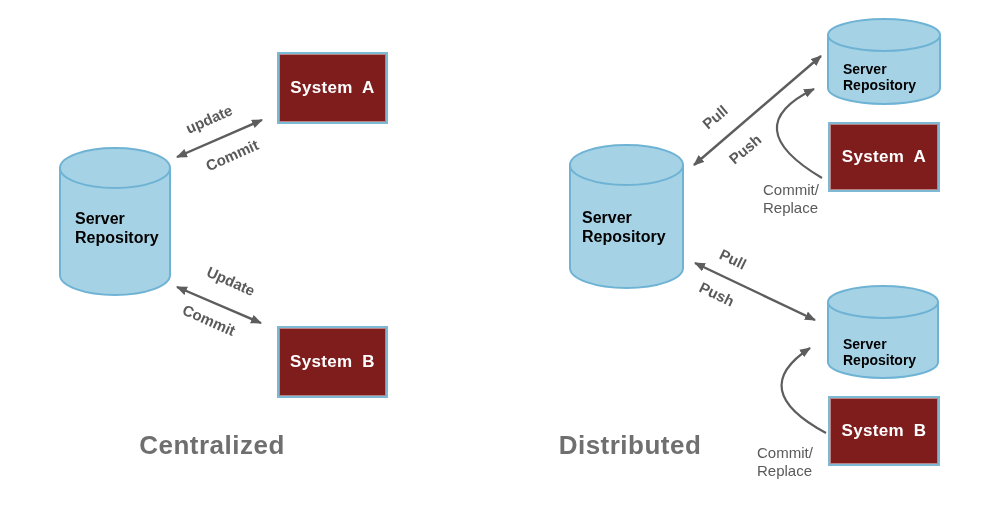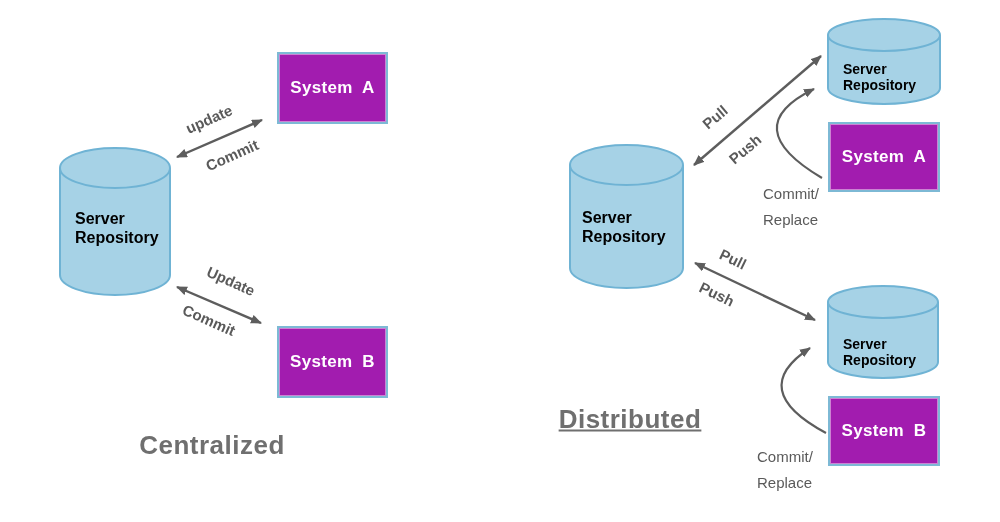--- a/index.html
+++ b/index.html
@@ -6,42 +6,42 @@
   .canvas{
     position:relative;
     width:1000px;height:522px;
     background:#ffffff;
     font-family:"Liberation Sans","DejaVu Sans",sans-serif;
     overflow:hidden;
   }
   .layer{position:absolute;left:0;top:0;width:1000px;height:522px;}
   .box{
     position:absolute;
-    background:#a21caf;
+    background:#7f1d1d;
     border:2px solid #7db9d5;
     box-shadow:inset 0 0 0 1px rgba(255,255,255,0.45);
     display:flex;align-items:center;justify-content:center;
     box-sizing:border-box;
   }
   .box-label{
     color:#ffffff;font-weight:bold;font-size:17px;
     white-space:pre;letter-spacing:0.3px;
   }
   .cyl-label{
     position:absolute;color:#000000;font-weight:bold;
   }
   .cyl-label.big{font-size:16px;line-height:19px;width:98px;}
   .cyl-label.small{font-size:14px;line-height:16px;width:95px;}
   .arrow-label{
     position:absolute;color:#5a5a5a;font-size:15px;font-weight:600;
     white-space:nowrap;
   }
   .note-label{
     position:absolute;color:#5a5a5a;font-size:15px;font-weight:400;
-    line-height:26px;white-space:pre-line;
+    line-height:18px;white-space:pre-line;
   }
   .title{
     position:absolute;color:#6f6f6f;font-size:26px;font-weight:bold;
     transform:translate(-50%,-50%);white-space:nowrap;letter-spacing:0.5px;
   }
 </style>
 </head>
 <body>
 
 <div class="canvas">
@@ -110,15 +110,15 @@
   <div class="arrow-label" style="left:745px;top:149px;transform:translate(-50%,-50%) rotate(-40deg);">Push</div>
   <div class="arrow-label" style="left:733px;top:259px;transform:translate(-50%,-50%) rotate(26deg);">Pull</div>
   <div class="arrow-label" style="left:717px;top:294px;transform:translate(-50%,-50%) rotate(26deg);">Push</div>
 
   <div class="note-label" style="left:763px;top:181px;">Commit/
 Replace</div>
   <div class="note-label" style="left:757px;top:444px;">Commit/
 Replace</div>
 
   <div class="title" style="left:212px;top:445px;">Centralized</div>
-  <div class="title" style="left:630px;top:419px;text-decoration:underline;">Distributed</div>
+  <div class="title" style="left:630px;top:445px;">Distributed</div>
 
 </div>
 
 </body></html>

